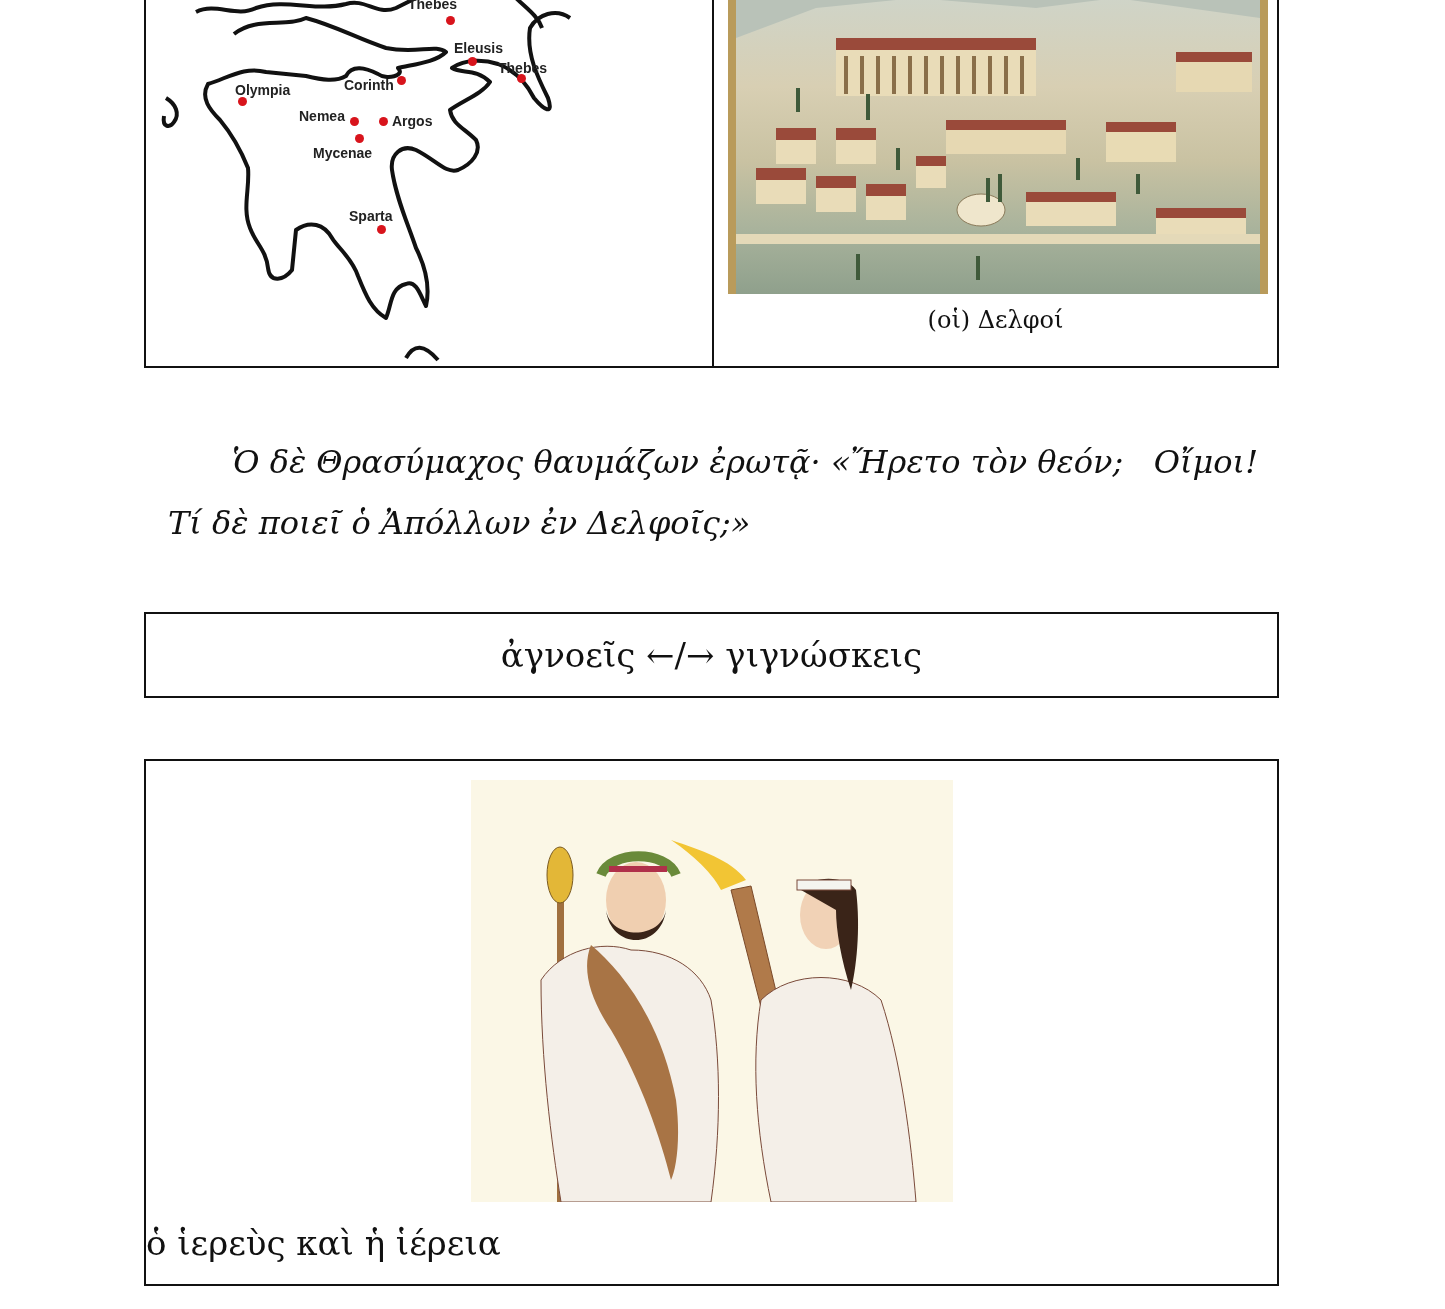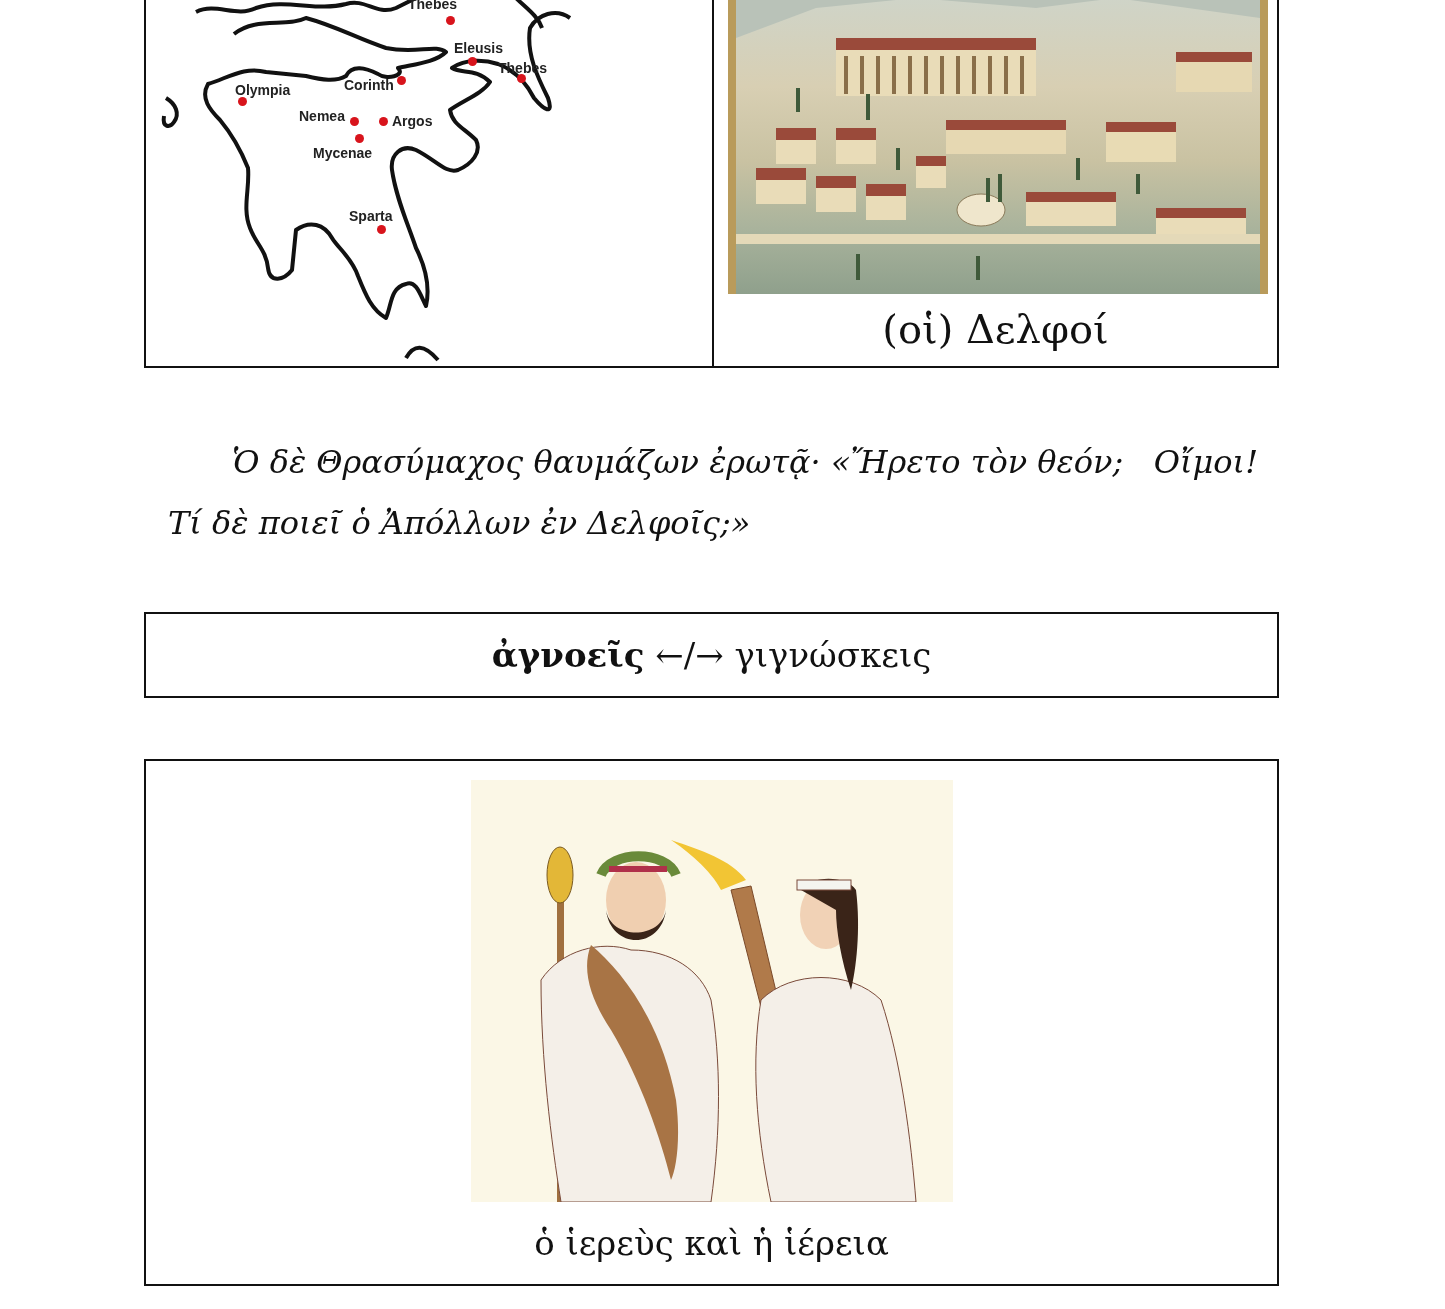--- a/index.html
+++ b/index.html
@@ -9,34 +9,34 @@
   .box { position: absolute; border: 2px solid #111; box-sizing: border-box; background: #fff; }
 
   
   #top-table { left: 144px; top: -4px; width: 1135px; height: 372px; }
   #top-table .divider { position: absolute; left: 566px; top: 0; bottom: 0; width: 2px; background: #111; }
   #map-cell { position: absolute; left: 0; top: 0; width: 566px; height: 100%; overflow: hidden; }
   #delphi-cell { position: absolute; left: 568px; top: 0; right: 0; height: 100%; }
   #delphi-img { position: absolute; left: 14px; top: 0; width: 540px; height: 296px; overflow: hidden;
      background: linear-gradient(180deg,#cfd4c8 0%,#d8cfb3 30%,#c9c2a2 55%,#a9b39c 78%,#8fa08c 100%);
      border-left: 8px solid #b99b5b; border-right: 8px solid #b99b5b; box-sizing: border-box; }
-  #delphi-caption { position: absolute; left: 0; right: 0; top: 308px; text-align: center; font-size: 40px; }
+  #delphi-caption { position: absolute; left: 0; right: 0; top: 308px; text-align: center; font-size: 24px; }
 
   
   #para { position: absolute; left: 168px; top: 432px; width: 1100px; font-size: 32px; line-height: 61px; font-style: italic; }
   #para .indent { display: inline-block; width: 64px; }
 
   
   #vocab-box { left: 144px; top: 612px; width: 1135px; height: 86px; text-align: center; font-size: 34px; line-height: 82px; }
-  #vocab-box b { font-weight: bold; }
+  #vocab-box b { font-weight: normal; }
 
   
   #priests-box { left: 144px; top: 759px; width: 1135px; height: 527px; }
   #priests-img { position: absolute; left: 325px; top: 19px; width: 482px; height: 422px; background: #fbf7e6; overflow: hidden; }
-  #priests-caption { position: absolute; left: 0; right: 0; top: 462px; text-align: center; font-size: 34px; }
+  #priests-caption { position: absolute; left: 0; right: 0; top: 462px; font-size: 34px; }
 
   .city-label { position: absolute; font-family: "Liberation Sans", sans-serif; font-weight: bold; font-size: 14px; color: #222; }
   .city-dot { position: absolute; width: 9px; height: 9px; border-radius: 50%; background: #d8141c; }
 </style>
 </head>
 <body>
 
 <div id="top-table" class="box">
   <div id="map-cell">
     <svg width="566" height="372" viewBox="0 0 566 372" style="position:absolute;left:0;top:0">

